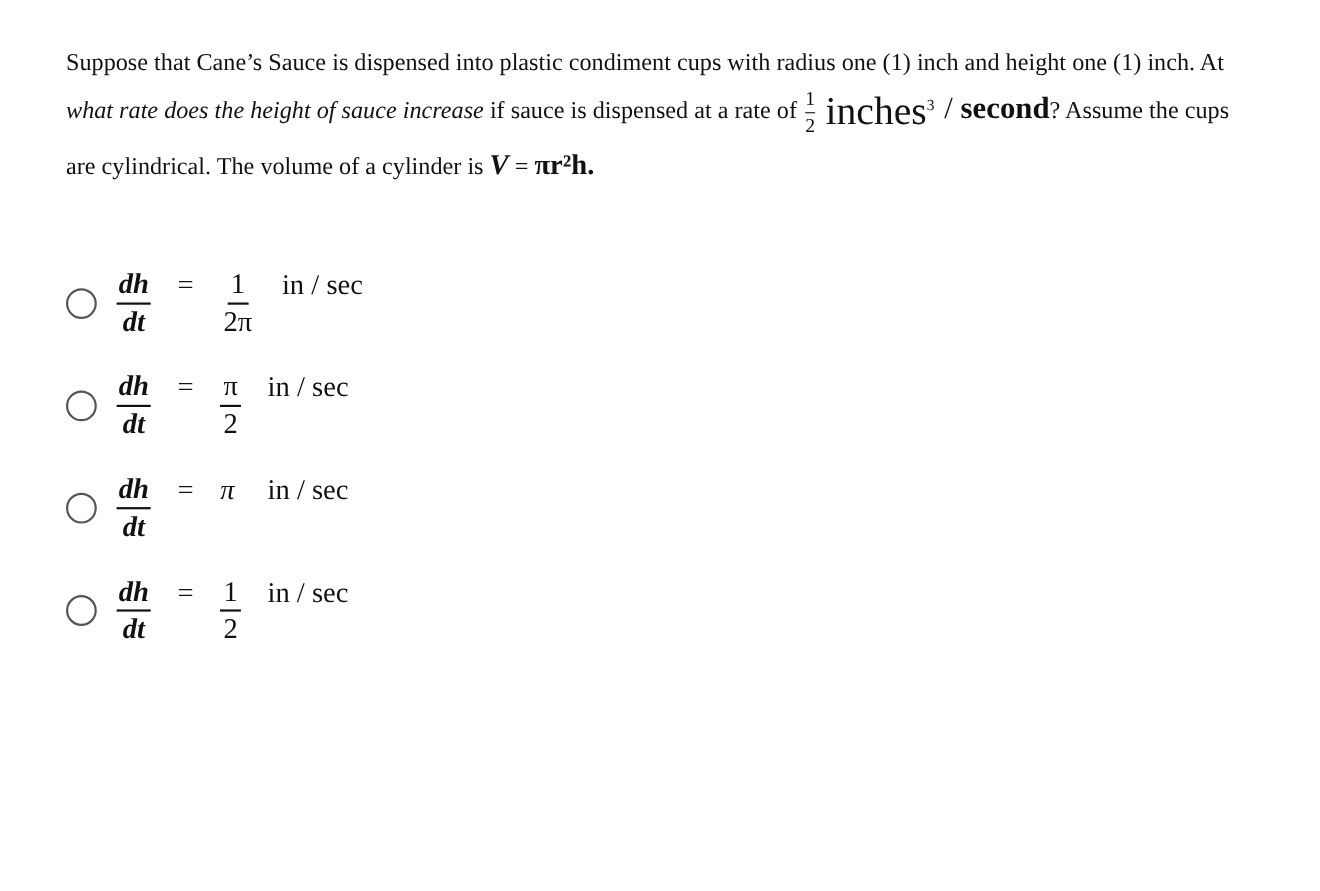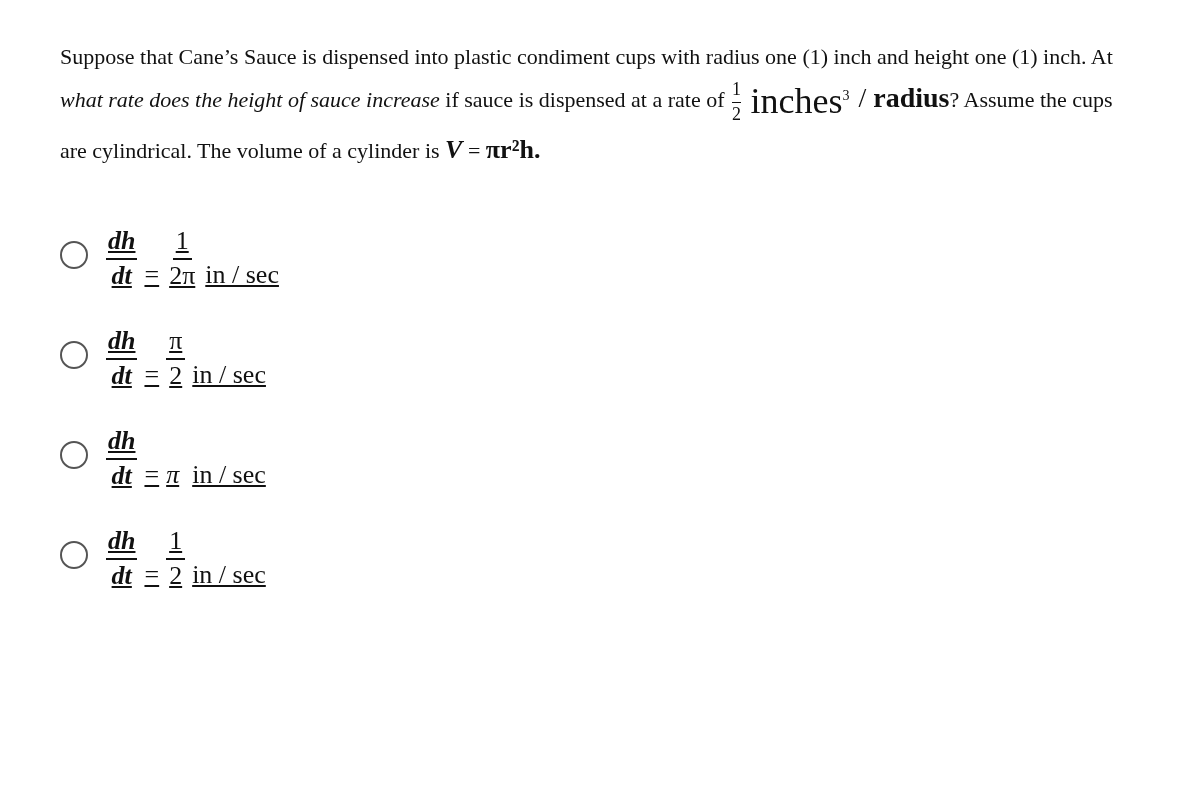--- a/index.html
+++ b/index.html
@@ -17,21 +17,21 @@
       color: #111;
       overflow: hidden;
     }
 
     .page {
       padding: 40px 60px;
     }
 
     .problem-text {
       line-height: 1.55;
-      margin-bottom: 40px;
+      margin-bottom: 64px;
       font-size: 22px;
     }
 
     .fraction-inline {
       display: inline-flex;
       flex-direction: column;
       align-items: center;
       vertical-align: middle;
       margin: 0 2px;
       font-size: 18px;
@@ -69,24 +69,23 @@
       height: 28px;
       border: 2px solid #555;
       border-radius: 50%;
       flex-shrink: 0;
       background: #fff;
       cursor: pointer;
     }
 
     .math-expr {
       display: flex;
-      align-items: flex-end;
-      gap: 7px;
-      font-size: 26px;
-      text-decoration: underline;
+      align-items: flex-start;
+      gap: 24px;
+      font-size: 26px;
     }
 
     .frac {
       display: inline-flex;
       flex-direction: column;
       align-items: center;
       vertical-align: middle;
       font-size: 26px;
       line-height: 1.1;
     }
@@ -120,21 +119,20 @@
 
     .frac-rhs .bot {
       padding: 2px 3px 0 3px;
     }
 
     .in-sec-text {
       font-size: 26px;
       font-style: normal;
       font-weight: normal;
       color: #111;
-      margin-top: 40px;
     }
 
     .equals-sign {
       font-size: 26px;
       font-style: normal;
     }
 
     sup {
       font-size: 14px;
       vertical-align: super;
@@ -147,21 +145,21 @@
 </head>
 <body>
 
 <div class="page">
   <div class="problem-text">
     <span>Suppose that Cane’s Sauce is dispensed into plastic condiment cups with radius one (1) inch and height one (1) inch. At </span><span class="question-italic">what rate does the height of sauce increase</span><span> if sauce is dispensed at a rate of</span>
     <span class="fraction-inline">
       <span class="num">1</span>
       <span class="den">2</span>
     </span>
-    <span style="font-size:36px; font-weight:normal; font-style:normal; vertical-align:middle; margin:0 2px;"> inches<sup>3</sup></span><span style="font-size:28px; font-weight:normal;"> / </span><span style="font-size:28px; font-weight:bold;">radius</span><span>? Assume the cups are cylindrical. The volume of a cylinder is</span>
+    <span style="font-size:36px; font-weight:normal; font-style:normal; vertical-align:middle; margin:0 2px;"> inches<sup>3</sup></span><span style="font-size:28px; font-weight:normal;"> / </span><span style="font-size:28px; font-weight:bold;">second</span><span>? Assume the cups are cylindrical. The volume of a cylinder is</span>
     <span style="font-size:26px; font-style:italic; font-weight:bold;"> <em>V</em></span><span style="font-size:22px;"> = </span><span style="font-size:26px; font-weight:bold;">πr²h.</span>
   </div>
 
   <div class="options">
 
     <div class="option-row">
       <div class="radio-circle"></div>
       <div class="math-expr">
         <div class="frac">
           <span class="top">dh</span>

